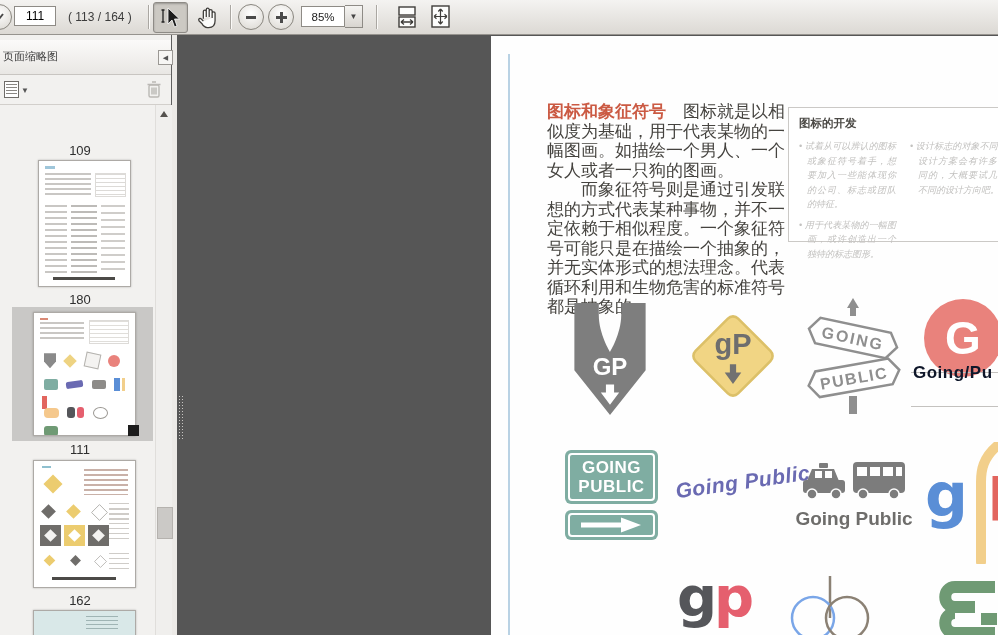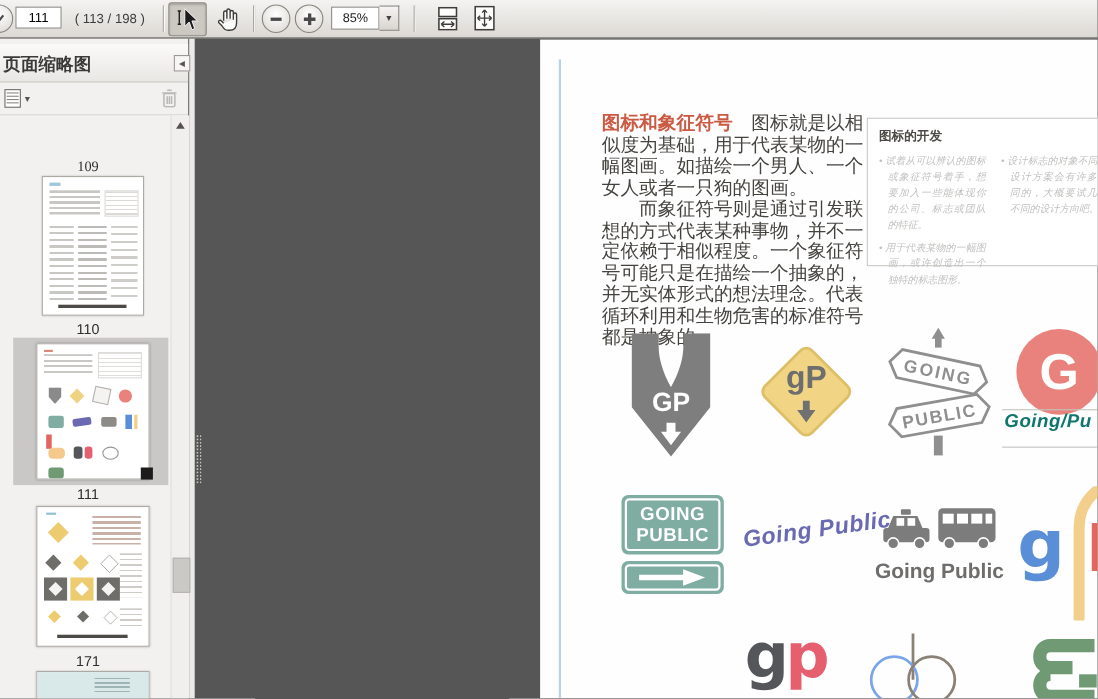--- a/index.html
+++ b/index.html
@@ -22,21 +22,21 @@
   #zoom-box{width:42px;height:19px;border:1px solid #8e8b86;background:#fff;font-size:11.5px;
     display:flex;align-items:center;justify-content:center;color:#222;}
   #zoom-dd{width:17px;height:21px;border:1px solid #8e8b86;border-left:none;
     background:linear-gradient(#f5f4f2,#d8d5d0);display:flex;align-items:center;justify-content:center;
     font-size:8px;color:#444;}
 
   
   #sidebar{left:0;top:35px;width:171px;height:600px;background:#f2f1ef;z-index:20;}
   #sb-header{left:0;top:5px;width:171px;height:34px;background:linear-gradient(#fbfaf9,#e9e7e4);
     border-bottom:1px solid #c8c5c1;}
-  #sb-title{left:3px;top:9px;font-size:16px;font-weight:bold;color:#3a3a3a;}
+  #sb-title{left:3px;top:9px;font-size:11px;font-weight:normal;color:#3a3a3a;}
   #collapse-btn{left:158px;top:10px;width:13px;height:13px;border:1px solid #9b9894;background:#f7f6f4;
     font-size:7px;color:#555;display:flex;align-items:center;justify-content:center;}
   #sb-tools{left:0;top:39px;width:171px;height:30px;border-bottom:1px solid #d2cfcb;}
   #opt-icon{left:4px;top:7px;width:26px;height:16px;color:#555;}
   #opt-icon .pagebox{position:absolute;left:0;top:0;width:13px;height:15px;border:1px solid #6f6c68;background:#fff;}
   #opt-icon .pagebox i{display:block;height:1px;background:#8a8783;margin:2px 1px 0 1px;}
   #opt-icon .dd{position:absolute;left:17px;top:5px;font-size:8px;color:#555;}
   #trash-icon{left:146px;top:6px;width:18px;height:18px;}
   #sb-list{left:0;top:70px;width:171px;height:530px;background:#f2f1ef;overflow:hidden;}
   .page-label{width:150px;text-align:center;font-size:13px;color:#2e2e2e;}
@@ -71,21 +71,21 @@
   #sidebox .col p{margin:6px 0 0 0;font-size:9px;line-height:14.5px;color:#c2c1bf;
     font-style:italic;text-align:justify;padding-left:8px;text-indent:-8px;}
 
   
   .logo-text{font-weight:bold;}
   #logo-italic span{display:inline-block;transform:rotate(-8deg);font-size:21px;font-weight:bold;font-style:italic;
     color:#6a6ab2;white-space:nowrap;letter-spacing:0.5px;}
   #logo-circle .ball{position:absolute;left:13px;top:0;width:78px;height:78px;border-radius:50%;background:#e9827c;
     color:#fff;font-size:46px;font-weight:bold;display:flex;align-items:center;justify-content:center;}
   #logo-circle .ln{position:absolute;left:0;width:150px;height:1px;background:#c4c2bf;}
-  #logo-circle .cap{position:absolute;left:2px;top:74px;font-size:17px;font-weight:bold;color:#0f766e;letter-spacing:0.5px;font-style:italic;}
+  #logo-circle .cap{position:absolute;left:2px;top:64px;font-size:17px;font-weight:bold;color:#0f172a;letter-spacing:0.5px;}
   .roadsign{background:#7fada2;border-radius:6px;position:relative;}
   .roadsign .frame{position:absolute;inset:3px;border:2px solid #fff;border-radius:4px;}
   .roadsign .txt{position:relative;color:#fff;font-weight:bold;font-size:17px;line-height:19px;text-align:center;padding-top:8px;letter-spacing:0.5px;}
   #gd-text{font-size:54px;font-weight:bold;color:#f5c88c;letter-spacing:1px;font-family:"DejaVu Sans",sans-serif;}
   #gp2 span{font-size:56px;font-weight:bold;font-family:"DejaVu Sans",sans-serif;letter-spacing:-3px;}
   #gp2 .g{color:#55565a;} #gp2 .p{color:#e55f6e;}
   #gpipe .g{position:absolute;left:0;top:18px;font-size:60px;font-weight:bold;color:#5a8ed6;font-family:"DejaVu Sans",sans-serif;}
   #gpipe .p{position:absolute;left:62px;top:22px;font-size:60px;font-weight:bold;color:#e2655e;font-family:"DejaVu Sans",sans-serif;}
   #transit .cap{text-align:center;font-size:19px;font-weight:bold;color:#6e6d6b;margin-top:2px;}
   .mini-logo{display:inline-block;margin:1px 2px;vertical-align:middle;}
@@ -95,21 +95,21 @@
 
 <div id="app">
 
   <div id="toolbar" class="abs">
     <div class="abs circlebtn" style="left:-14px;top:4px;">
       <svg width="10" height="8" viewBox="0 0 10 8">
           <path d="M1 1 L5 6 L9 1" fill="none" stroke="#4a4a4a" stroke-width="2"></path>
         </svg>
     </div>
     <input id="page-input" class="abs" style="left: 14px; top: 6px;" value="111">
-    <div id="page-count" class="abs" style="left:68px;top:10px;">( 113 / 198 )</div>
+    <div id="page-count" class="abs" style="left:68px;top:10px;">( 113 / 164 )</div>
     <div class="abs sep" style="left:148px;top:5px;"></div>
 
     <div class="abs tbtn pressed" style="left:153px;top:2px;width:33px;height:29px;">
       <svg width="20" height="22" viewBox="0 0 20 22">
         <path d="M2 3 v12 M0.5 3 h3 M0.5 15 h3" stroke="#222" stroke-width="1.3" fill="none"></path>
         <path d="M7 1 L7 17 L11 13 L13.5 20 L16 19 L13.5 12 L18.5 12 Z" fill="#1c1c1c" stroke="#fff" stroke-width="0.8"></path>
       </svg>
     </div>
     <div class="abs tbtn" style="left:190px;top:2px;width:33px;height:29px;">
       <svg width="22" height="24" viewBox="0 0 24 26">
@@ -169,32 +169,32 @@
       <div id="trash-icon" class="abs">
         <svg width="16" height="18" viewBox="0 0 16 18">
           <rect x="3" y="5" width="10" height="12" rx="1.5" fill="none" stroke="#bab8b4" stroke-width="1.4"></rect>
           <path d="M1.5 4.5 H14.5 M6 2 h4 M6 7.5 v7 M8 7.5 v7 M10 7.5 v7" stroke="#bab8b4" stroke-width="1.4" fill="none"></path>
         </svg>
       </div>
     </div>
 
     <div id="sb-list" class="abs">
 
-      <div class="abs page-label" style="left:5px;top:38px;font-family:Liberation Serif, serif;">109</div>
+      <div class="abs page-label" style="left:5px;top:38px;">109</div>
 
       <div class="abs tpage" style="left:38px;top:55px;width:91px;height:125px;">
         <div class="abs" style="left:6px;top:5px;width:10px;height:3px;background:#9fc6da;"></div>
         <div class="abs" style="left:6px;top:12px;width:46px;height:22px;background:repeating-linear-gradient(#c9c7c4 0 2px,transparent 2px 5px);"></div>
         <div class="abs" style="left:56px;top:12px;width:29px;height:22px;border:1px solid #dddbd8;background:repeating-linear-gradient(#dcdad7 0 1px,transparent 1px 4px);"></div>
         <div class="abs" style="left:6px;top:44px;width:22px;height:68px;background:repeating-linear-gradient(#c9c7c4 0 2px,transparent 2px 6px);"></div>
         <div class="abs" style="left:32px;top:44px;width:26px;height:68px;background:repeating-linear-gradient(#bdbbb8 0 2px,transparent 2px 6px);"></div>
         <div class="abs" style="left:62px;top:44px;width:24px;height:68px;background:repeating-linear-gradient(#cfcdca 0 2px,transparent 2px 7px);"></div>
         <div class="abs" style="left:14px;top:116px;width:62px;height:3px;background:#4c4a47;"></div>
       </div>
-      <div class="abs page-label" style="left:5px;top:187px;">110</div>
+      <div class="abs page-label" style="left:5px;top:187px;">180</div>
 
       <div id="sel-box" class="abs"></div>
       <div class="abs tpage" style="left:33px;top:207px;width:101px;height:122px;">
         <div class="abs" style="left:6px;top:5px;width:8px;height:2px;background:#d98a76;"></div>
         <div class="abs" style="left:6px;top:9px;width:44px;height:18px;background:repeating-linear-gradient(#c9c7c4 0 2px,transparent 2px 5px);"></div>
         <div class="abs" style="left:55px;top:7px;width:38px;height:22px;border:1px solid #dddbd8;background:repeating-linear-gradient(#e0deda 0 1px,transparent 1px 4px);"></div>
         <div class="abs" style="left:8px;top:38px;width:88px;">
           <span class="mini-logo" style="width:12px;height:15px;background:#8a8a8a;clip-path:polygon(0 0,100% 0,100% 55%,50% 100%,0 55%);"></span>
           <span class="mini-logo" style="width:12px;height:12px;background:#eed382;transform:rotate(45deg) scale(.8);"></span>
           <span class="mini-logo" style="width:13px;height:13px;border:1px solid #b4b2ae;background:#f4f3f1;transform:rotate(12deg);"></span>
@@ -232,21 +232,21 @@
           </div>
         <div class="abs" style="left:54px;top:64px;width:21px;height:21px;background:#6f6d6a;">
             <div style="width:9px;height:9px;background:#f4f3f1;transform:rotate(45deg);margin:6px;"></div>
           </div>
         <div class="abs" style="left:10px;top:94px;width:11px;height:11px;background:#eccc6f;transform:rotate(45deg) scale(.75);"></div>
         <div class="abs" style="left:36px;top:94px;width:11px;height:11px;background:#6f6d6a;transform:rotate(45deg) scale(.7);"></div>
         <div class="abs" style="left:60px;top:94px;width:11px;height:11px;border:1px solid #a8a6a2;transform:rotate(45deg) scale(.7);"></div>
         <div class="abs" style="left:75px;top:92px;width:20px;height:18px;background:repeating-linear-gradient(#cfccc8 0 1.5px,transparent 1.5px 5px);"></div>
         <div class="abs" style="left:18px;top:116px;width:64px;height:3px;background:#4c4a47;"></div>
       </div>
-      <div class="abs page-label" style="left:5px;top:488px;">171</div>
+      <div class="abs page-label" style="left:5px;top:488px;">162</div>
 
       <div class="abs tpage" style="left:33px;top:505px;width:101px;height:60px;">
         <div class="abs" style="left:0px;top:0px;width:101px;height:32px;background:#d9e8e8;"></div>
         <div class="abs" style="left:52px;top:5px;width:32px;height:14px;background:repeating-linear-gradient(#9fb4b4 0 1.5px,transparent 1.5px 4px);"></div>
 
       </div>
     </div>
 
     <div id="sb-scroll" class="abs">
       <div id="scroll-up" class="abs">

